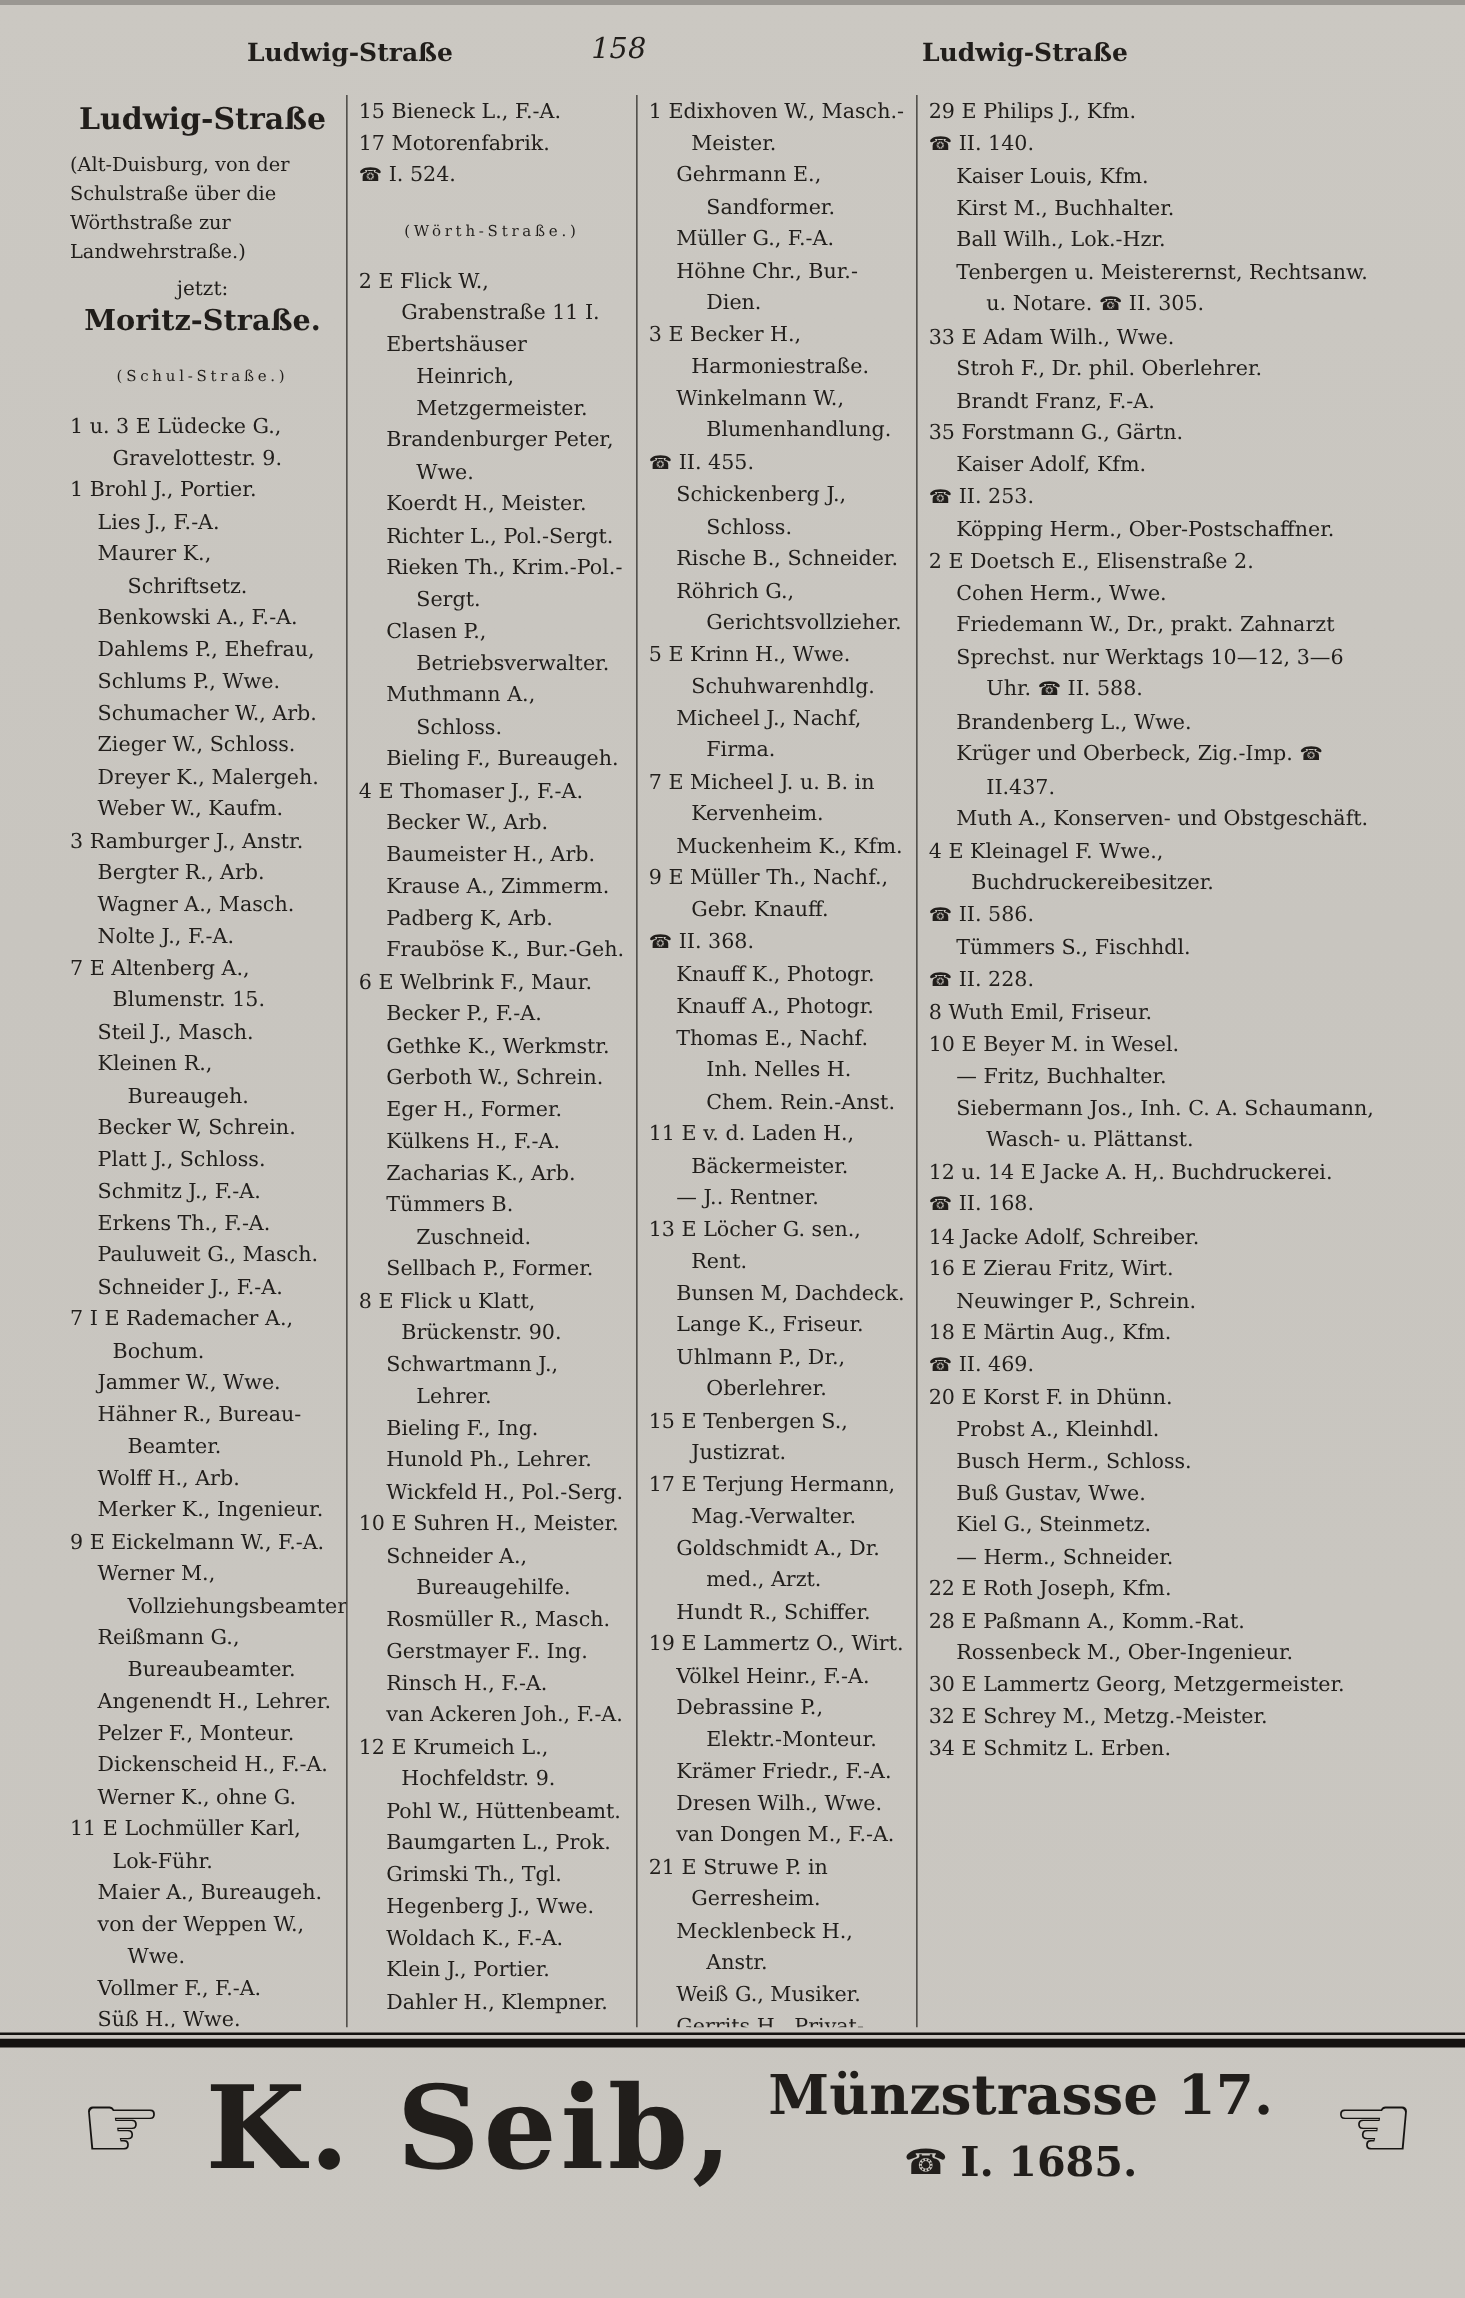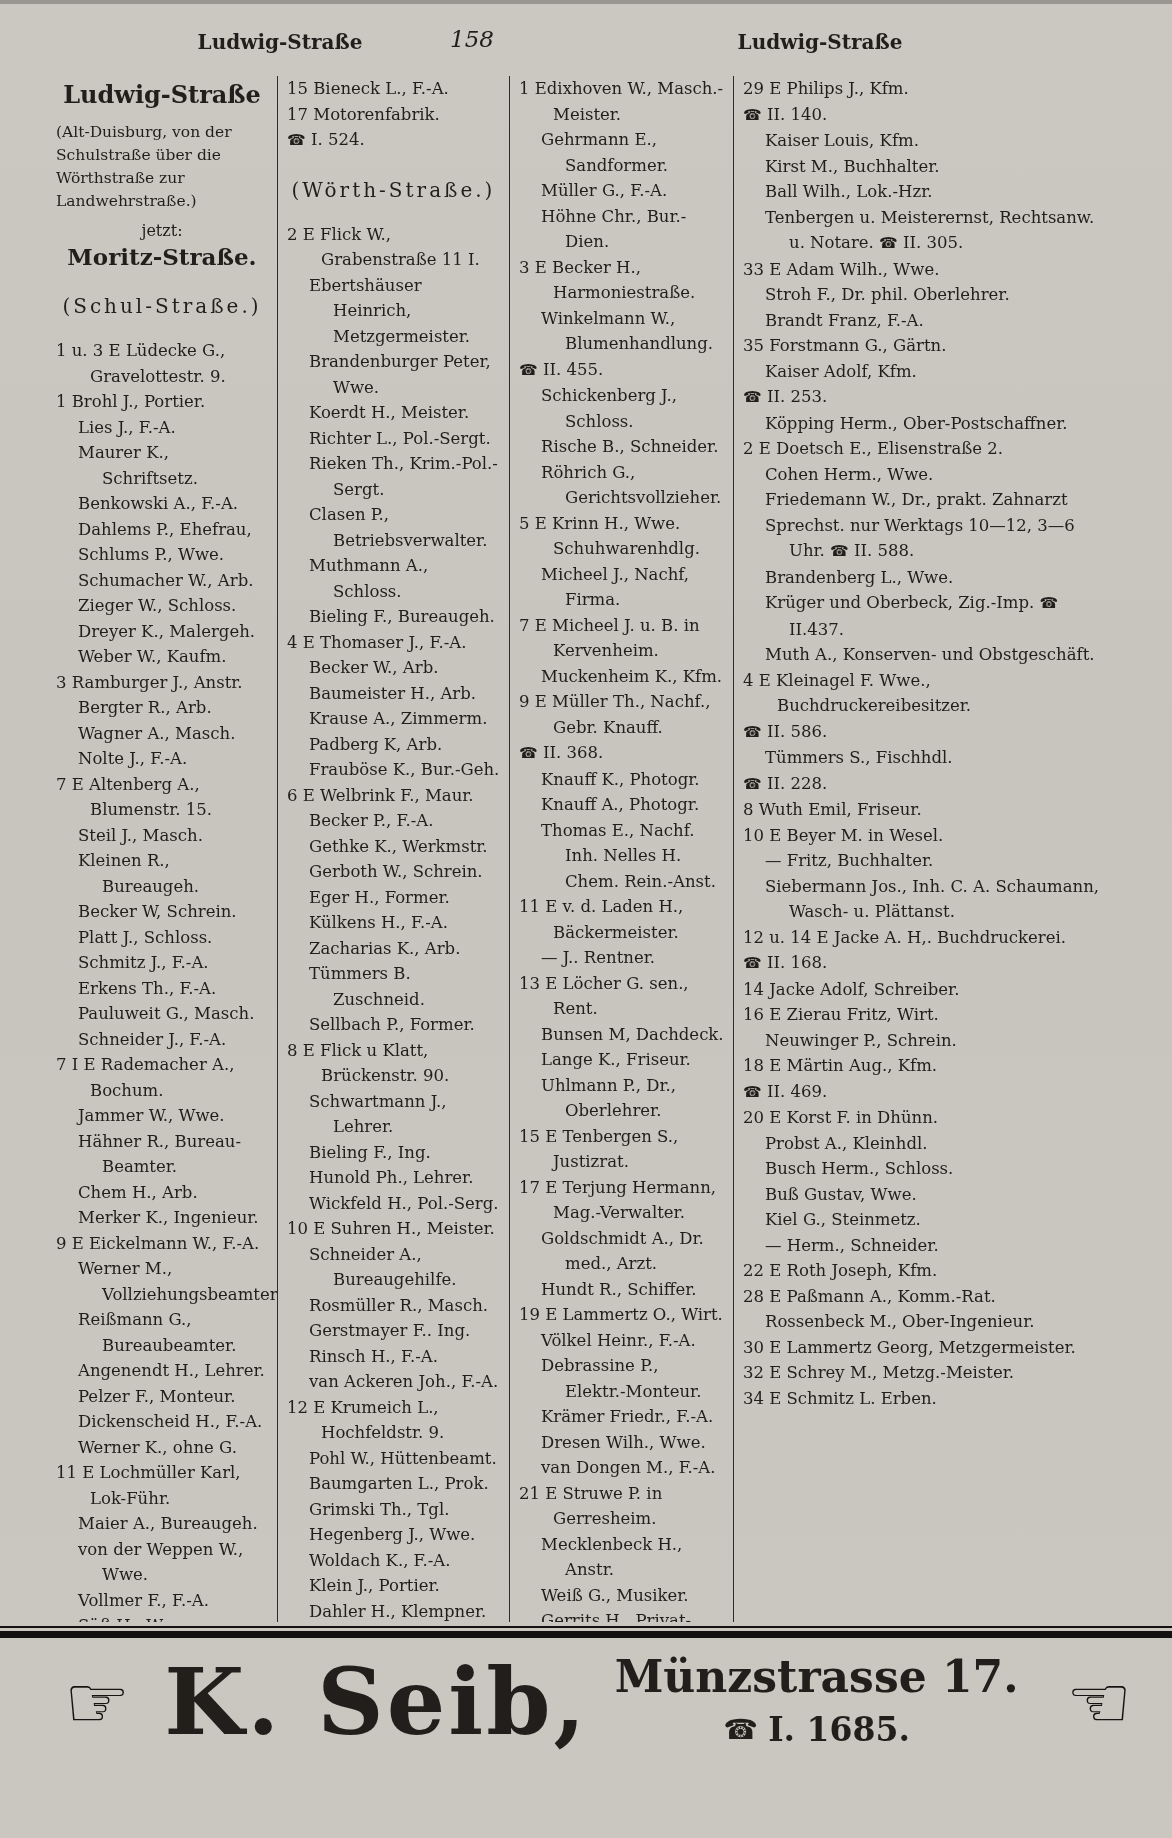--- a/index.html
+++ b/index.html
@@ -7,31 +7,31 @@
   .page{
     position:relative;width:1172px;height:1838px;margin:4px auto;
     background:#c9c6c0;color:#211e1b;overflow:hidden;
     background-image:linear-gradient(180deg,#cbc8c2 0%,#c8c5bf 40%,#cac7c1 100%);
   }
   
   .hdr{position:relative;height:72px;}
   .hdr-left,.hdr-right{position:absolute;top:26px;font-weight:bold;font-size:20px;text-align:center;}
   .hdr-left{left:170px;width:220px;}
   .hdr-right{left:705px;width:230px;}
-  .hdr-page{position:absolute;top:22px;left:450px;width:90px;text-align:left;font-style:italic;font-size:23px;}
+  .hdr-page{position:absolute;top:22px;left:450px;width:90px;text-align:center;font-style:italic;font-size:23px;}
   
   .cols{display:grid;grid-template-columns:222px 232px 224px 382px;padding-left:56px;height:1546px;overflow:hidden;}
   .col{padding-right:9px;overflow:hidden;}
   .col:not(:last-child){border-right:1px solid #2e2c29;}
   .col:not(:first-child){padding-left:9px;}
   .col-title{font-weight:bold;font-size:24px;text-align:center;margin:4px 0 12px;}
   .hb{font-weight:bold;font-size:23px;text-align:center;margin:0 0 16px;}
   .note{text-align:left;font-size:15.5px;line-height:23px;margin:0 0 6px;}
   .centered{text-align:center;font-size:16px;line-height:24px;}
-  .spaced{text-align:center;letter-spacing:3px;font-size:20px;margin:24px 0 20px;white-space:nowrap;}
+  .spaced{text-align:center;letter-spacing:3px;font-size:12px;margin:24px 0 20px;white-space:nowrap;}
   .e,.s,.phoneline{font-size:16.5px;line-height:25.5px;}
   .e{padding-left:34px;text-indent:-34px;}
   .s{padding-left:46px;text-indent:-24px;}
   .phoneline{text-align:left;}
   .phico{font-family:"DejaVu Sans",sans-serif;font-size:15px;}
   
   .rule-thin{height:2px;background:#141210;margin:4px 0 3px;}
   .rule-thick{height:7px;background:#141210;}
   
   .ad{display:flex;align-items:center;padding:16px 40px 0 64px;}
@@ -81,21 +81,21 @@
         <div class="s">Kleinen R., Bureaugeh.</div>
         <div class="s">Becker W, Schrein.</div>
         <div class="s">Platt J., Schloss.</div>
         <div class="s">Schmitz J., F.-A.</div>
         <div class="s">Erkens Th., F.-A.</div>
         <div class="s">Pauluweit G., Masch.</div>
         <div class="s">Schneider J., F.-A.</div>
         <div class="e">7 I E Rademacher A., Bochum.</div>
         <div class="s">Jammer W., Wwe.</div>
         <div class="s">Hähner R., Bureau-Beamter.</div>
-        <div class="s">Chem H., Arb.</div>
+        <div class="s">Wolff H., Arb.</div>
         <div class="s">Merker K., Ingenieur.</div>
         <div class="e">9 E Eickelmann W., F.-A.</div>
         <div class="s">Werner M., Vollziehungsbeamter.</div>
         <div class="s">Reißmann G., Bureaubeamter.</div>
         <div class="s">Angenendt H., Lehrer.</div>
         <div class="s">Pelzer F., Monteur.</div>
         <div class="s">Dickenscheid H., F.-A.</div>
         <div class="s">Werner K., ohne G.</div>
         <div class="e">11 E Lochmüller Karl, Lok-Führ.</div>
         <div class="s">Maier A., Bureaugeh.</div>

